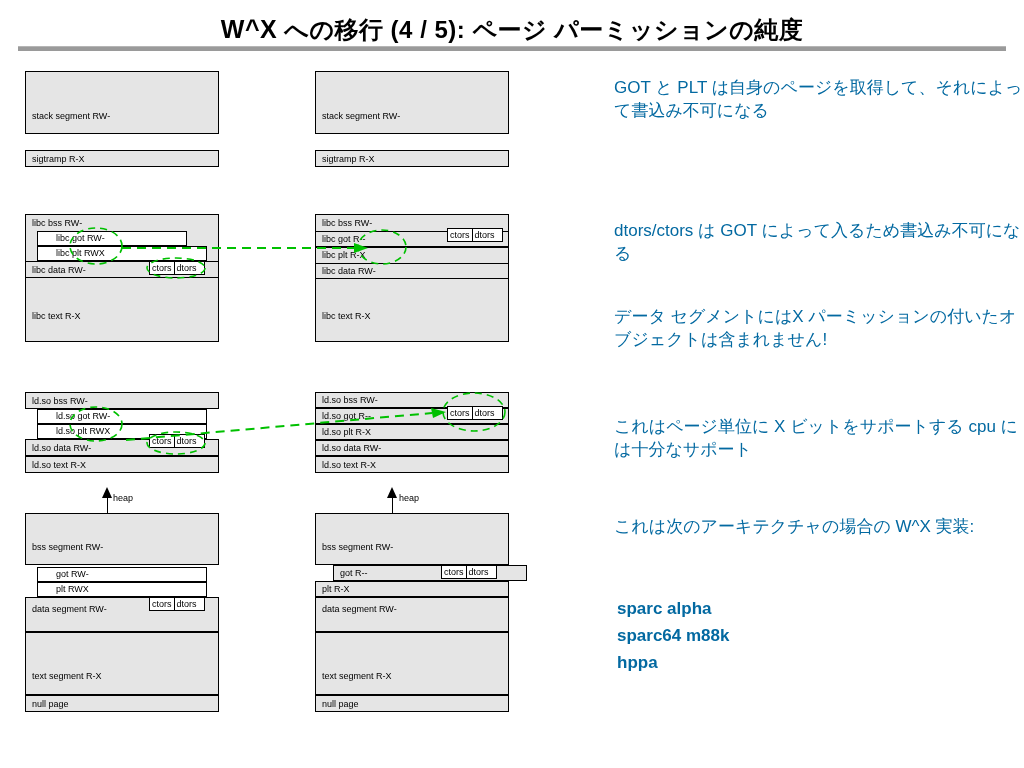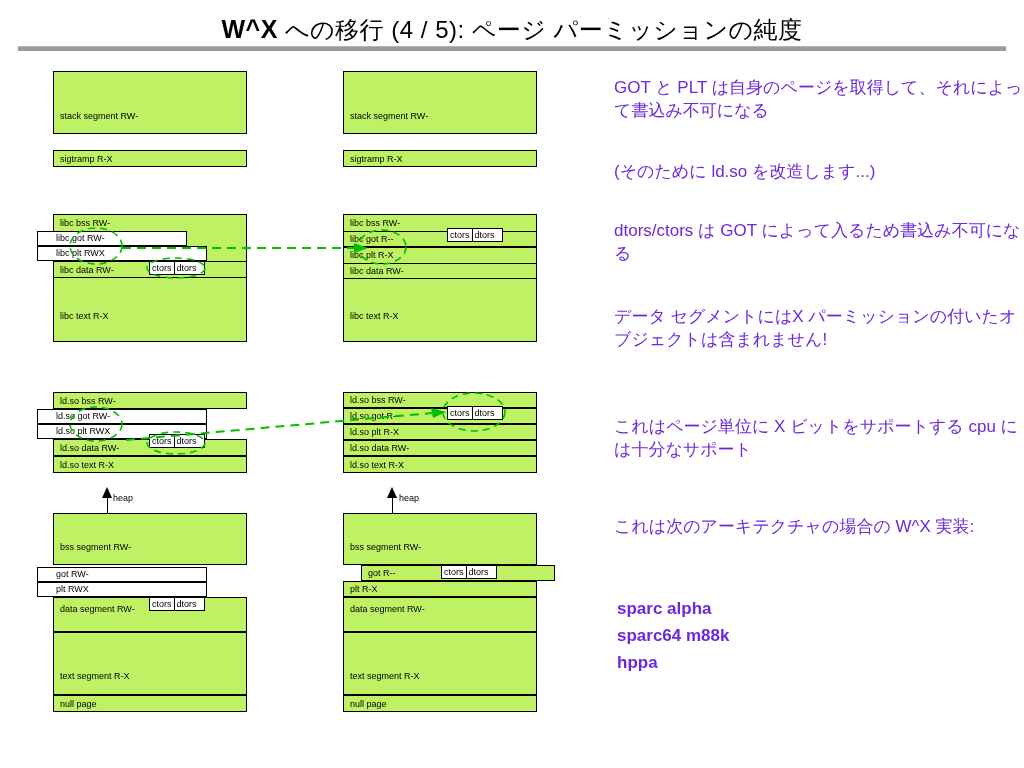--- a/index.html
+++ b/index.html
@@ -20,38 +20,37 @@
     left: 0; top: 14px;
     width: 1024px;
     text-align: center;
     font-size: 24px;
     font-weight: bold;
     color: #000000;
     letter-spacing: 0.5px;
     white-space: nowrap;
   }
   .title .wx { font-size: 25px; }
-  .title .jp { font-weight: normal; }
+  .title .jp { font-weight: bold; }
   .title-rule {
     position: absolute;
     left: 18px; top: 46px;
     width: 988px; height: 4px;
     background: #9a9a9a;
     border-top: 1px solid #b5b5b5;
   }
 
   
   .box {
     position: absolute;
     border: 1px solid #000000;
-    background: #bef264;
+    background: #e5e5e5;
     box-sizing: border-box;
     font-size: 9px;
     color: #000000;
-    margin-left: 28px;
   }
   .box .lbl {
     position: absolute;
     left: 6px;
     font-size: 9px;
     white-space: nowrap;
   }
   .lbl-abs {
     position: absolute;
     font-size: 9px;
@@ -87,21 +86,21 @@
   .cd .c1 { border-right: 1px solid #000000; }
 
   .arrowline {
     position: absolute;
     background: #000000;
   }
 
   
   .rtext {
     position: absolute;
-    color: #6d28d9;
+    color: #0369a1;
     font-size: 17px;
     line-height: 23px;
     width: 410px;
   }
 
   svg.overlay {
     position: absolute;
     left: 0; top: 0;
     width: 1024px; height: 768px;
     pointer-events: none;
@@ -277,21 +276,20 @@
     <ellipse cx="96" cy="424" rx="26" ry="17" fill="none" stroke="#00c000" stroke-width="1.6" stroke-dasharray="7,5"></ellipse>
     <ellipse cx="176" cy="443" rx="29" ry="11" fill="none" stroke="#00c000" stroke-width="1.6" stroke-dasharray="7,5"></ellipse>
     <line x1="126" y1="440" x2="432" y2="413" stroke="#00c000" stroke-width="2" stroke-dasharray="9,6"></line>
     <polygon points="446,412 431,408 433,418" fill="#00c000"></polygon>
 
     <ellipse cx="474" cy="412" rx="31" ry="19" fill="none" stroke="#00c000" stroke-width="1.6" stroke-dasharray="7,5"></ellipse>
   </svg>
 
   <div class="rtext" style="left:614px; top:76px;">GOT と PLT は自身のページを取得して、それによって書込み不可になる</div>
 
-  <div class="rtext" style="left:614px; top:160px;">(そのために ld.so を改造します...)</div>
 
   <div class="rtext" style="left:614px; top:305px;">データ セグメントにはX パーミッションの付いたオブジェクトは含まれません!</div>
 
   <div class="rtext" style="left:614px; top:219px;">dtors/ctors は GOT によって入るため書込み不可になる</div>
 
   <div class="rtext" style="left:614px; top:515px;">これは次のアーキテクチャの場合の W^X 実装:</div>
 
   <div class="rtext" style="left:614px; top:415px;">これはページ単位に X ビットをサポートする cpu には十分なサポート</div>
 
   <div class="rtext" style="left:617px; top:597px; font-weight:bold;">sparc    alpha</div>

